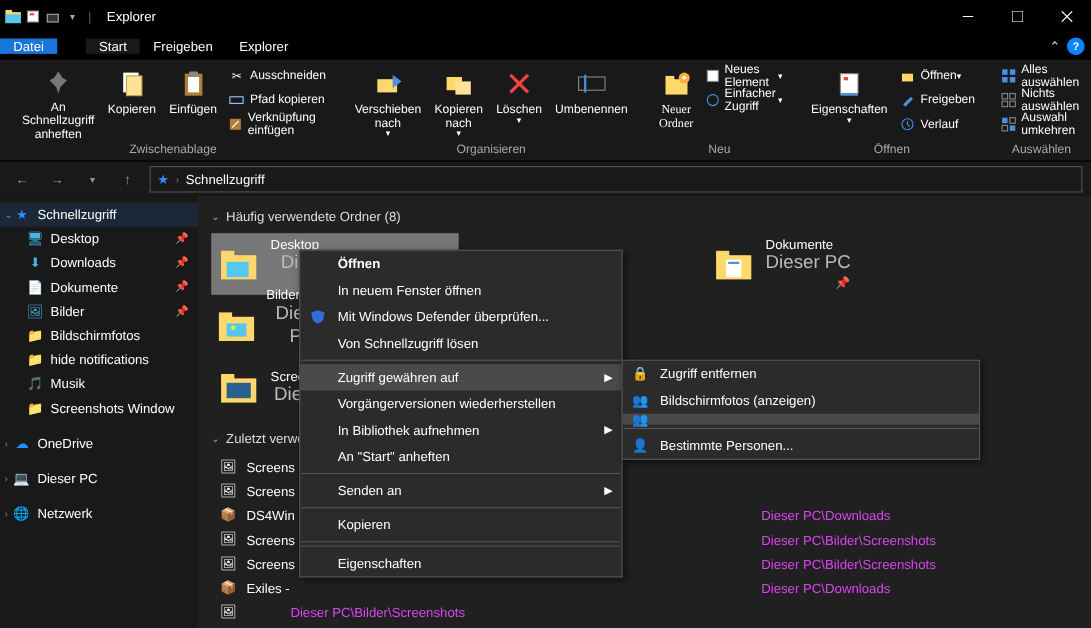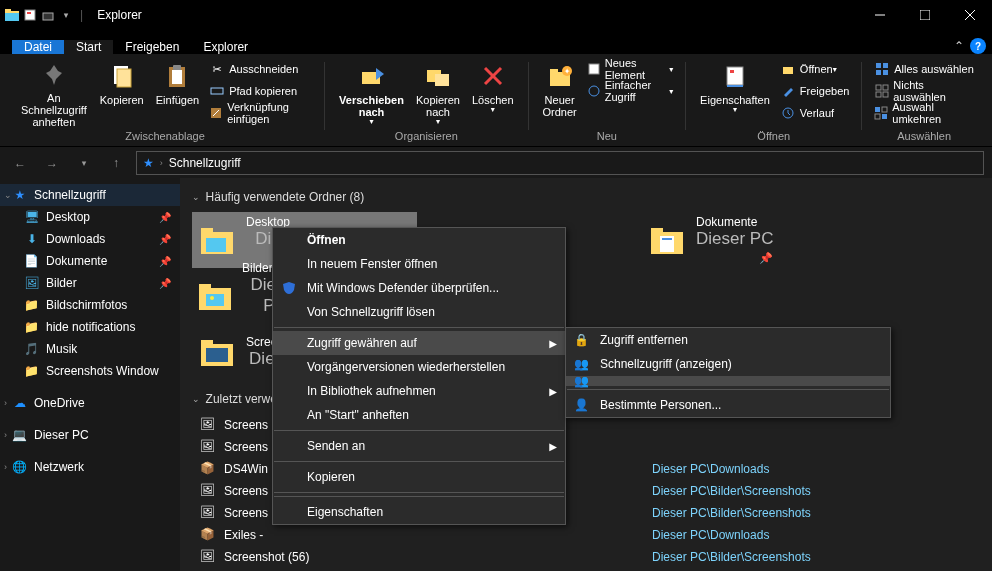--- a/index.html
+++ b/index.html
@@ -7,24 +7,24 @@
 
 
 .titlebar { height: 30px; background: #000; display: flex; align-items: center; padding-left: 4px; }
 .titlebar .icons { display: flex; gap: 2px; align-items: center; }
 .titlebar .tb-icon { width: 16px; height: 16px; display: flex; align-items: center; justify-content: center; }
 .titlebar .title { margin-left: 10px; font-size: 12px; }
 .titlebar .wincontrols { margin-left: auto; display: flex; }
 .titlebar .wc { width: 45px; height: 30px; display: flex; align-items: center; justify-content: center; }
 
 
-.menutabs { height: 24px; background: #000; display: flex; align-items: flex-end; padding-left: 12px; position: relative; }
+.menutabs { height: 24px; background: #000; display: flex; align-items: center; padding-left: 0; position: relative; }
 .menutabs .tab { padding: 0 12px; display: flex; align-items: center; font-size: 12px; cursor: default; }
 .menutabs .tab.file { background: #1976d6; color: #fff; }
-.menutabs .tab.active { background: #191919; }
+.menutabs .tab.active { background: #191919; margin-left: 26px; }
 .menutabs .caret { margin-left: auto; display: flex; align-items: center; padding-right: 6px; gap: 6px; }
 .help-icon { width: 16px; height: 16px; background: #0a84ff; border-radius: 50%; display: flex; align-items: center; justify-content: center; font-size: 10px; font-weight: bold; }
 
 
 .ribbon { height: 92px; background: #191919; display: flex; padding: 4px 8px 0 8px; }
 .rgroup { display: flex; flex-direction: column; align-items: center; padding: 0 6px; }
 .rgroup .row { display: flex; height: 72px; }
 .rgroup .glabel { font-size: 11px; color: #aaa; margin-top: 0px; }
 .rbutton-lg { display: flex; flex-direction: column; align-items: center; justify-content: flex-start; padding: 2px 6px; text-align: center; font-size: 11px; line-height: 1.1; }
 .rbutton-lg .ricon { width: 32px; height: 32px; margin-bottom: 2px; display: flex; align-items: center; justify-content: center; }
@@ -55,21 +55,21 @@
 .folder-item { width: 225px; height: 56px; display: flex; align-items: center; padding: 4px; gap: 8px; }
 .folder-item.sel { background: #777777; }
 .folder-item .fic { width: 42px; height: 42px; display: flex; align-items: center; justify-content: center; }
 .folder-item .ftext { display: flex; flex-direction: column; font-size: 12px; line-height: 1.2; }
 .folder-item .ftext .sub { color: #bbb; font-size: 17px; text-align: center; }
 .folder-item .fpin { color: #999; font-size: 11px; align-self: flex-end; margin-top: 2px; }
 .recent-list { display: flex; flex-direction: column; }
 .recent-row { display: flex; align-items: center; height: 22px; gap: 8px; padding-left: 8px; }
 .recent-row .ric { width: 16px; height: 16px; }
 .recent-row .rname { width: 420px; white-space: nowrap; overflow: hidden; text-overflow: ellipsis; }
-.recent-row .rpath { color: #7dd3fc; }
+.recent-row .rpath { color: #d946ef; margin-left: 40px; }
 
 
 .ctx { position: absolute; background: #2b2b2b; border: 1px solid #555; box-shadow: 2px 2px 6px rgba(0,0,0,0.6); font-size: 12px; z-index: 100; }
 .ctx .citem { padding: 5px 30px 5px 34px; display: flex; align-items: center; position: relative; white-space: nowrap; }
 .ctx .citem.hl { background: #4a4a4a; }
 .ctx .citem .arrow-r { position: absolute; right: 8px; font-size: 10px; }
 .ctx .citem .cicon { position: absolute; left: 8px; width: 16px; height: 16px; display: flex; align-items: center; justify-content: center; }
 .ctx .csep { height: 1px; background: #555; margin: 3px 1px; }
 .ctx .citem.bold { font-weight: 600; }
 
@@ -194,21 +194,21 @@
   <div class="sep"></div>
   <div class="rgroup">
     <div class="row">
       <div class="rbutton-lg">
         <span class="ricon">
             <svg width="28" height="28">
               <rect x="4" y="10" width="18" height="12" fill="#ffd86b"></rect>
               <path d="M18 6 L26 12 L18 18" fill="#4a90e2"></path>
             </svg>
           </span>
-        <span style="white-space:pre-line;font-weight:bold;">Verschieben
+        <span style="white-space:pre-line;">Verschieben
 nach</span>
           <span style="font-size:8px;">▾</span>
       </div>
       <div class="rbutton-lg">
         <span class="ricon">
             <svg width="28" height="28">
               <rect x="3" y="8" width="14" height="12" fill="#ffd86b"></rect>
               <rect x="11" y="12" width="14" height="12" fill="#ffe29a"></rect>
             </svg>
           </span>
@@ -218,37 +218,46 @@
       </div>
       <div class="rbutton-lg">
         <span class="ricon">
             <svg width="24" height="24">
               <line x1="4" y1="4" x2="20" y2="20" stroke="#e44" stroke-width="3"></line>
               <line x1="20" y1="4" x2="4" y2="20" stroke="#e44" stroke-width="3"></line>
             </svg>
           </span>
         <span>Löschen</span>
           <span style="font-size:8px;">▾</span>
+      </div>
+      <div class="rbutton-lg">
+        <span class="ricon">
+            <svg width="28" height="20">
+              <rect x="2" y="4" width="24" height="12" fill="none" stroke="#888"></rect>
+              <line x1="8" y1="2" x2="8" y2="18" stroke="#4a90e2" stroke-width="2"></line>
+            </svg>
+          </span>
+        <span>Umbenennen</span>
       </div>
     </div>
     <div class="glabel">Organisieren</div>
   </div>
   <div class="sep"></div>
   <div class="rgroup">
     <div class="row">
       <div class="rbutton-lg">
         <span class="ricon">
             <svg width="28" height="28">
               <rect x="4" y="10" width="20" height="14" fill="#ffd86b"></rect>
               <rect x="4" y="7" width="8" height="4" fill="#ffd86b"></rect>
               <circle cx="21" cy="9" r="5" fill="#ffb03a"></circle>
               <text x="21" y="12" font-size="8" text-anchor="middle" fill="#fff">✦</text>
             </svg>
           </span>
-        <span style="white-space:pre-line;">Neuer
+        <span style="white-space:pre-line;font-family:Liberation Serif, serif;">Neuer
 Ordner</span>
       </div>
       <div class="rcol">
         <div class="rbutton-sm">
             <span class="ricon">
               <svg width="14" height="14">
                 <rect x="2" y="2" width="10" height="10" fill="#fff" stroke="#888"></rect>
               </svg>
             </span>
             <span>Neues Element</span> 
@@ -553,21 +562,20 @@
           <span class="rname">Screens</span>
           <span class="rpath">Dieser PC\Bilder\Screenshots</span>
         </div>
       <div class="recent-row">
           <span class="ric">📦</span>
           <span class="rname">Exiles -</span>
           <span class="rpath">Dieser PC\Downloads</span>
         </div>
       <div class="recent-row">
           <span class="ric">🖼</span>
-          <span class="rname">Screenshot (56)</span>
           <span class="rpath">Dieser PC\Bilder\Screenshots</span>
         </div>
       <div class="recent-row"></div>
     </div>
   </div>
 </div>
 
 <div class="ctx" style="left:272px; top:227px; width:294px;">
   <div class="citem bold">
       <span>Öffnen</span>
@@ -617,21 +625,21 @@
     </div>
 </div>
 
 <div class="ctx" style="left:565px; top:327px; width:326px;">
   <div class="citem">
       <span class="cicon" style="color:#ffcc4d;">🔒</span>
       <span>Zugriff entfernen</span>
     </div>
   <div class="citem">
       <span class="cicon" style="color:#4ab4e8;">👥</span>
-      <span>Schnellzugriff (anzeigen)</span>
+      <span>Bildschirmfotos (anzeigen)</span>
     </div>
   <div class="citem hl">
       <span class="cicon" style="color:#4ab4e8;">👥</span>
     </div>
   <div class="csep"></div>
   <div class="citem">
       <span class="cicon" style="color:#4ab4e8;">👤</span>
       <span>Bestimmte Personen...</span>
     </div>
 </div>

